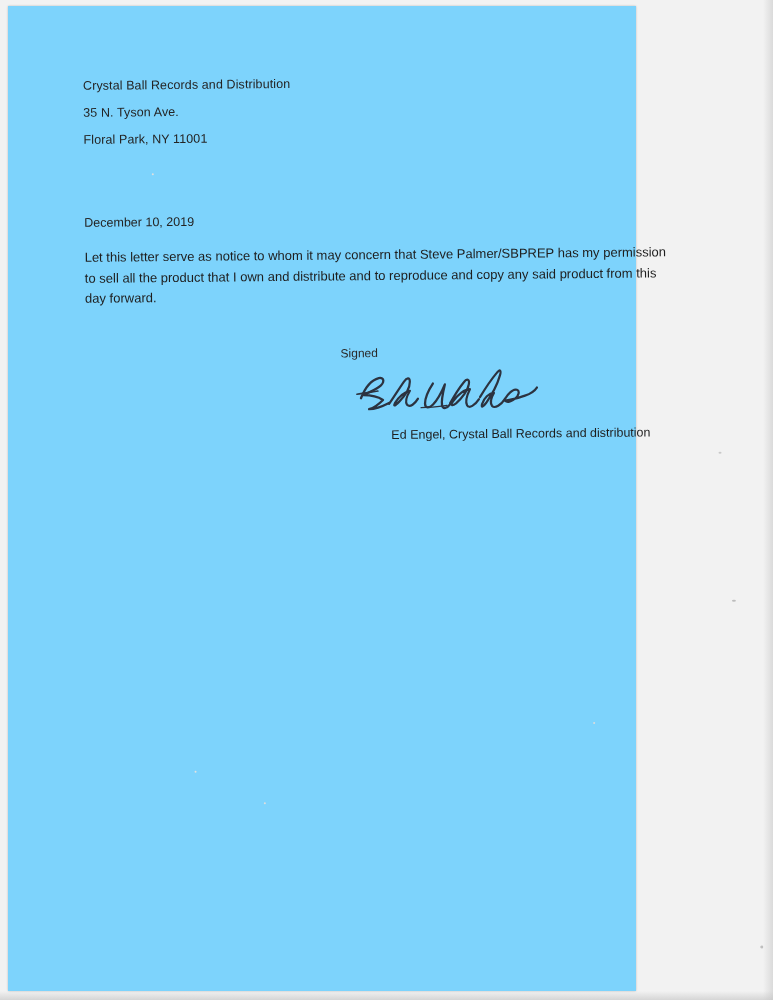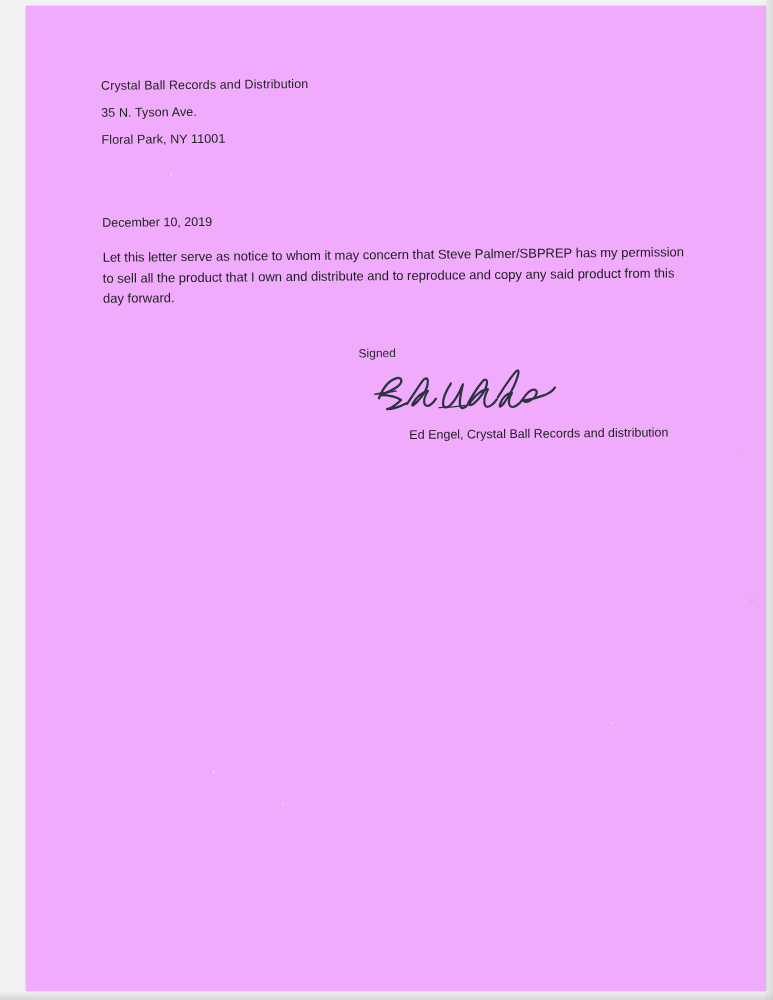--- a/index.html
+++ b/index.html
@@ -18,25 +18,25 @@
   
   .scan-field {
     position: absolute;
     left: 0; top: 0;
     width: 773px;
     height: 1000px;
     background: #f2f2f2;
   }
   .page-sheet {
     position: absolute;
-    left: 26px;
+    left: 8px;
     top: 6px;
-    width: 740px;
+    width: 628px;
     height: 985px;
-    background: #f0abfc;
+    background: #7dd3fc;
     box-shadow: 0 0 2px rgba(0,0,0,0.22);
   }
 
   
   .page-inner {
     position: absolute;
     left: 0; top: 0;
     width: 752px;
     height: 985px;
     transform: rotate(-0.55deg);

